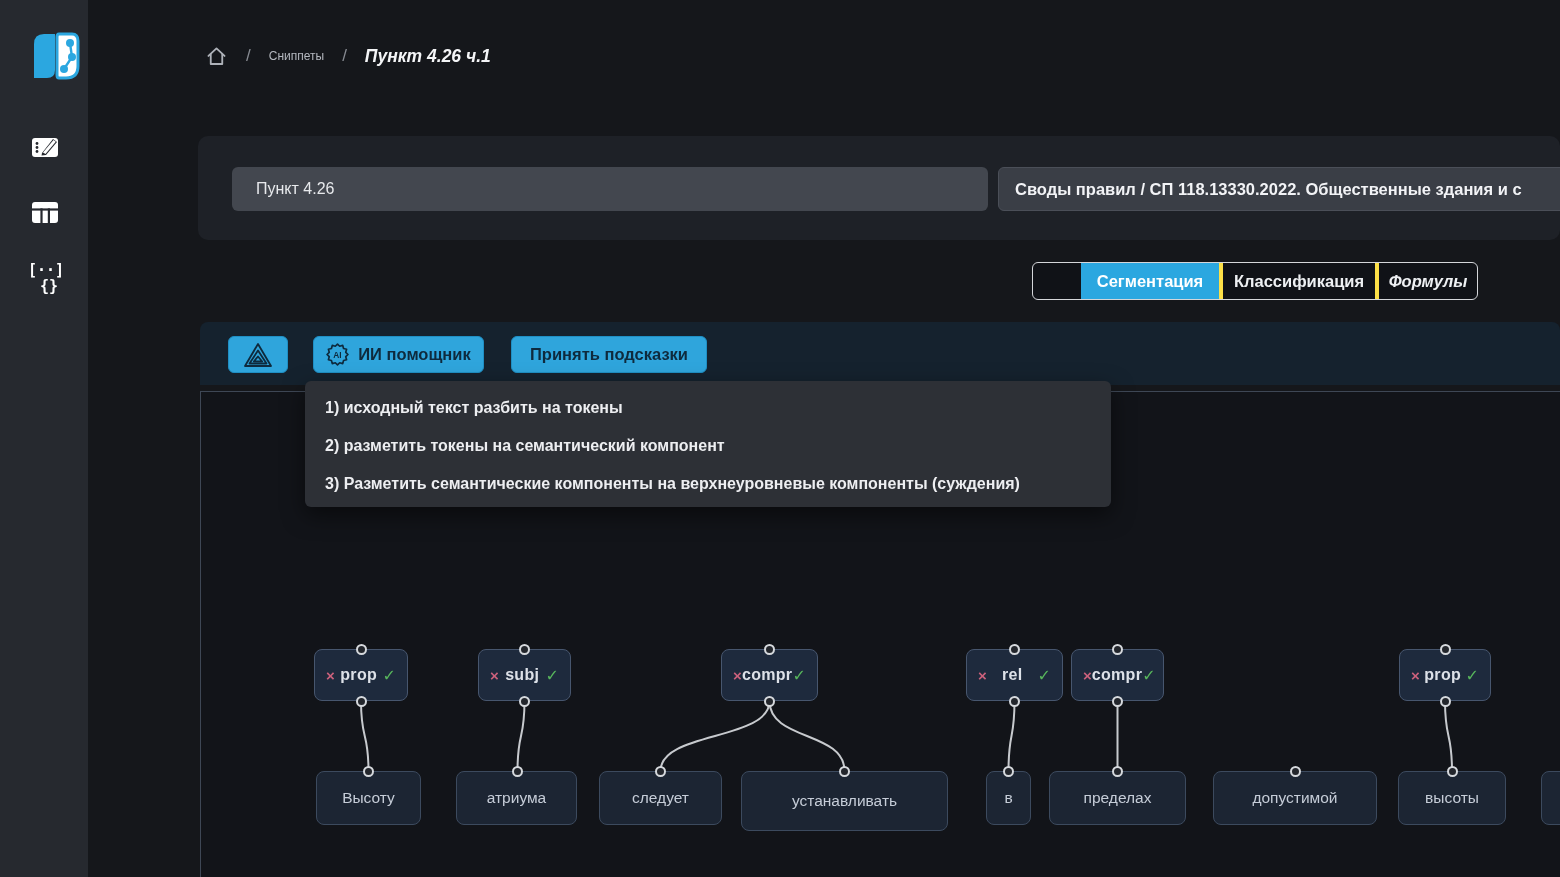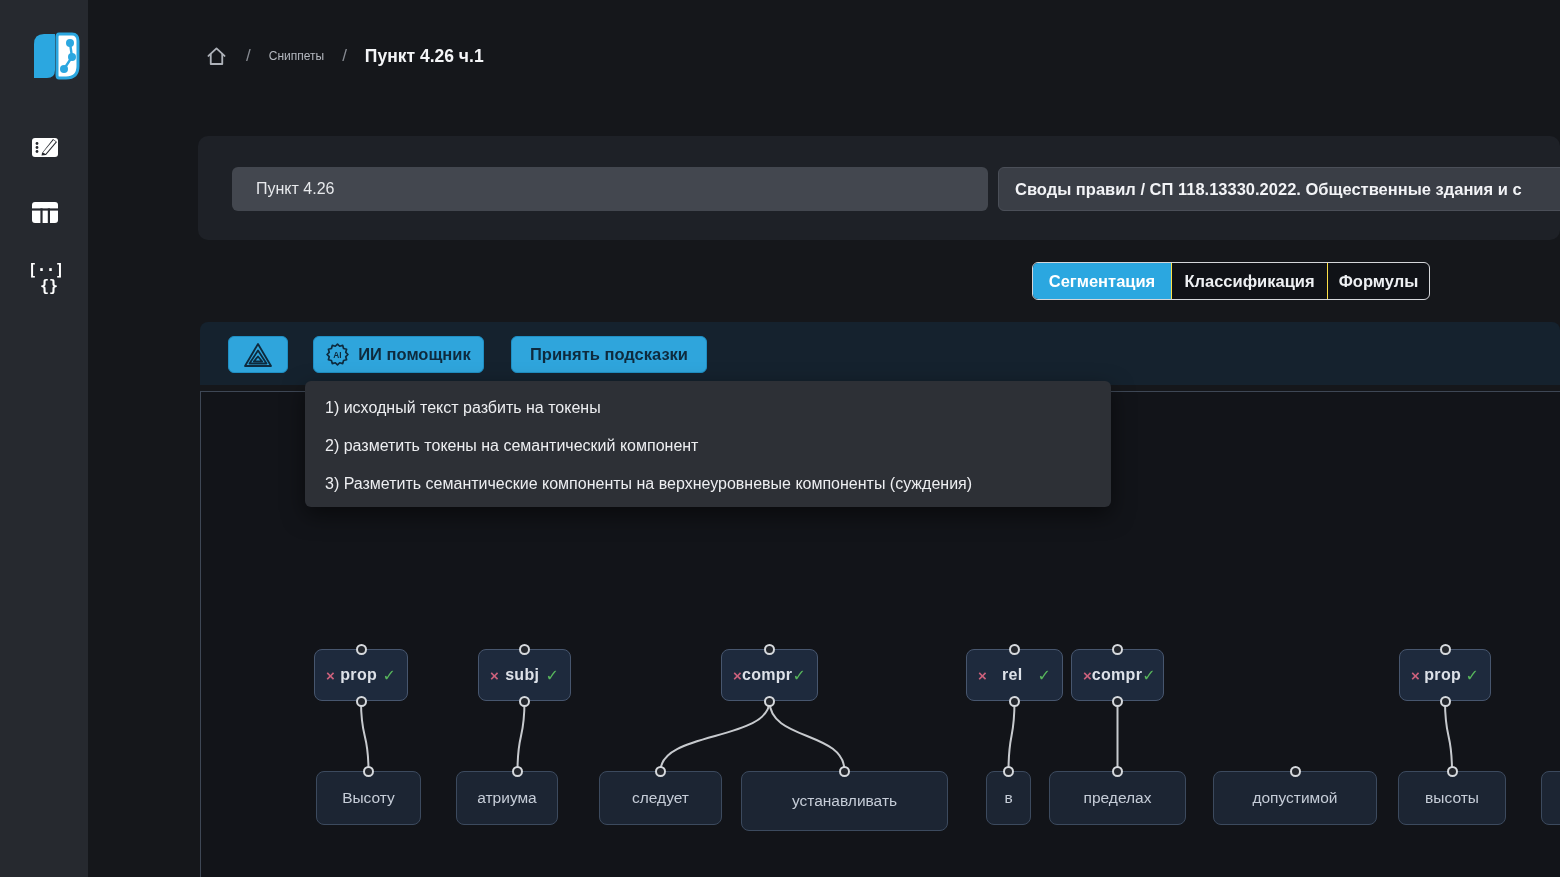--- a/index.html
+++ b/index.html
@@ -24,21 +24,21 @@
   .side-icon svg { display:block; }
 
   
   .breadcrumb {
     position:absolute; left:205px; top:42px; height:28px;
     display:flex; align-items:center; gap:18px;
   }
   .crumb-home { display:flex; align-items:center; }
   .crumb-sep { color:#878b92; font-size:17px; }
   .crumb-link { color:#b4b8bf; font-size:12px; cursor:pointer; }
-  .crumb-current { color:#f4f5f7; font-size:17.5px; font-weight:700; }
+  .crumb-current { color:#f4f5f7; font-size:17.5px; font-weight:700;font-style:italic; }
 
   
   .meta-panel {
     position:absolute; left:198px; top:136px; width:1362px; height:104px;
     background:#1e2127; border-radius:10px;
   }
   .field {
     position:absolute; top:31px; height:44px; border:none; outline:none;
     border-radius:6px; font-family:inherit;
   }
@@ -50,25 +50,26 @@
     left:800px; width:700px; background:#3a3e46; color:#f2f3f6;
     font-size:16.5px; font-weight:700; padding:0 16px;
     border:1px solid #4b4f58;
   }
 
   
   .tabs {
     position:absolute; left:1032px; top:262px; height:38px;
     display:flex; border:1px solid #d4d6da; border-radius:6px; overflow:hidden;
     background:#101217;
+    padding-left:48px;
   }
   .tab {
     display:flex; align-items:center; justify-content:center;
     color:#eef0f3; font-size:16.5px; font-weight:600; cursor:pointer;
-    border-left:1px solid #fde047; padding:0 4px;
+    border-left:4px solid #fde047; padding:0 4px;
   }
   .tab:first-child { border-left:none; }
   .tab.active { background:#2ba7e0; color:#ffffff; }
 
   
   .toolbar {
     position:absolute; left:200px; top:322px; width:1360px; height:63px;
     background:#15222e; border-radius:8px 8px 0 0;
   }
   .tbtn {
@@ -111,21 +112,21 @@
   }
 
   
   .hints {
     position:absolute; left:305px; top:381px; width:806px; height:126px;
     background:#2d3036; border-radius:6px; box-shadow:0 8px 22px rgba(0,0,0,.5);
     padding:8px 0 0 20px;
   }
   .hint-row {
     height:38px; display:flex; align-items:center;
-    color:#edeef1; font-size:16px; font-weight:400;
+    color:#edeef1; font-size:16px; font-weight:700;
   }
 </style>
 </head>
 <body>
 
 <div class="screen">
 
   <aside class="sidebar">
     <div class="logo">
       <svg width="60" height="60" viewBox="0 0 60 60">
@@ -181,21 +182,21 @@
   </nav>
 
   <section class="meta-panel">
     <input class="field field-title" type="text" value="Пункт 4.26" style="">
     <input class="field field-doc" type="text" value="Своды правил / СП 118.13330.2022. Общественные здания и с" style="">
   </section>
 
   <div class="tabs">
     <div class="tab active" style="width:138px;">Сегментация</div>
     <div class="tab" style="width:156px;">Классификация</div>
-    <div class="tab" style="width:102px;">Формулы</div>
+    <div class="tab" style="width:102px;font-style:italic;">Формулы</div>
   </div>
 
   <div class="toolbar">
     <button class="tbtn tbtn-triangle">
       <svg width="30" height="26" viewBox="0 0 30 26" fill="none" stroke="#0e2a3d" stroke-width="1.8" stroke-linejoin="round">
         <path d="M15 2 L28 24 L2 24 Z"></path>
         <path d="M15 8.5 L23.5 21.5 L6.5 21.5 Z"></path>
         <path d="M15 14.5 L19.2 19.5 L10.8 19.5 Z"></path>
       </svg>
     </button>
@@ -260,21 +261,21 @@
         <span class="tag-x">×</span>
         <span class="tag-label">prop</span>
         <span class="tag-check">✓</span>
       </div>
       <div class="port" style="left: 1238.5px; top: 251.5px;"></div>
       <div class="port" style="left: 1238.5px; top: 303.5px;"></div>
       <div class="token-node" style="left: 115px; top: 379px; width: 105px; height: 54px;">
         <span class="token-label">Высоту</span>
       </div>
       <div class="port" style="left: 162px; top: 373.5px;"></div>
-      <div class="token-node" style="left: 255px; top: 379px; width: 102px; height: 54px;">
+      <div class="token-node" style="left: 255px; top: 379px; width: 121px; height: 54px;">
         <span class="token-label">атриума</span>
       </div>
       <div class="port" style="left: 311px; top: 373.5px;"></div>
       <div class="token-node" style="left: 398px; top: 379px; width: 123px; height: 54px;">
         <span class="token-label">следует</span>
       </div>
       <div class="port" style="left: 454px; top: 373.5px;"></div>
       <div class="token-node" style="left: 540px; top: 379px; width: 207px; height: 60px;">
         <span class="token-label">устанавливать</span>
       </div>

